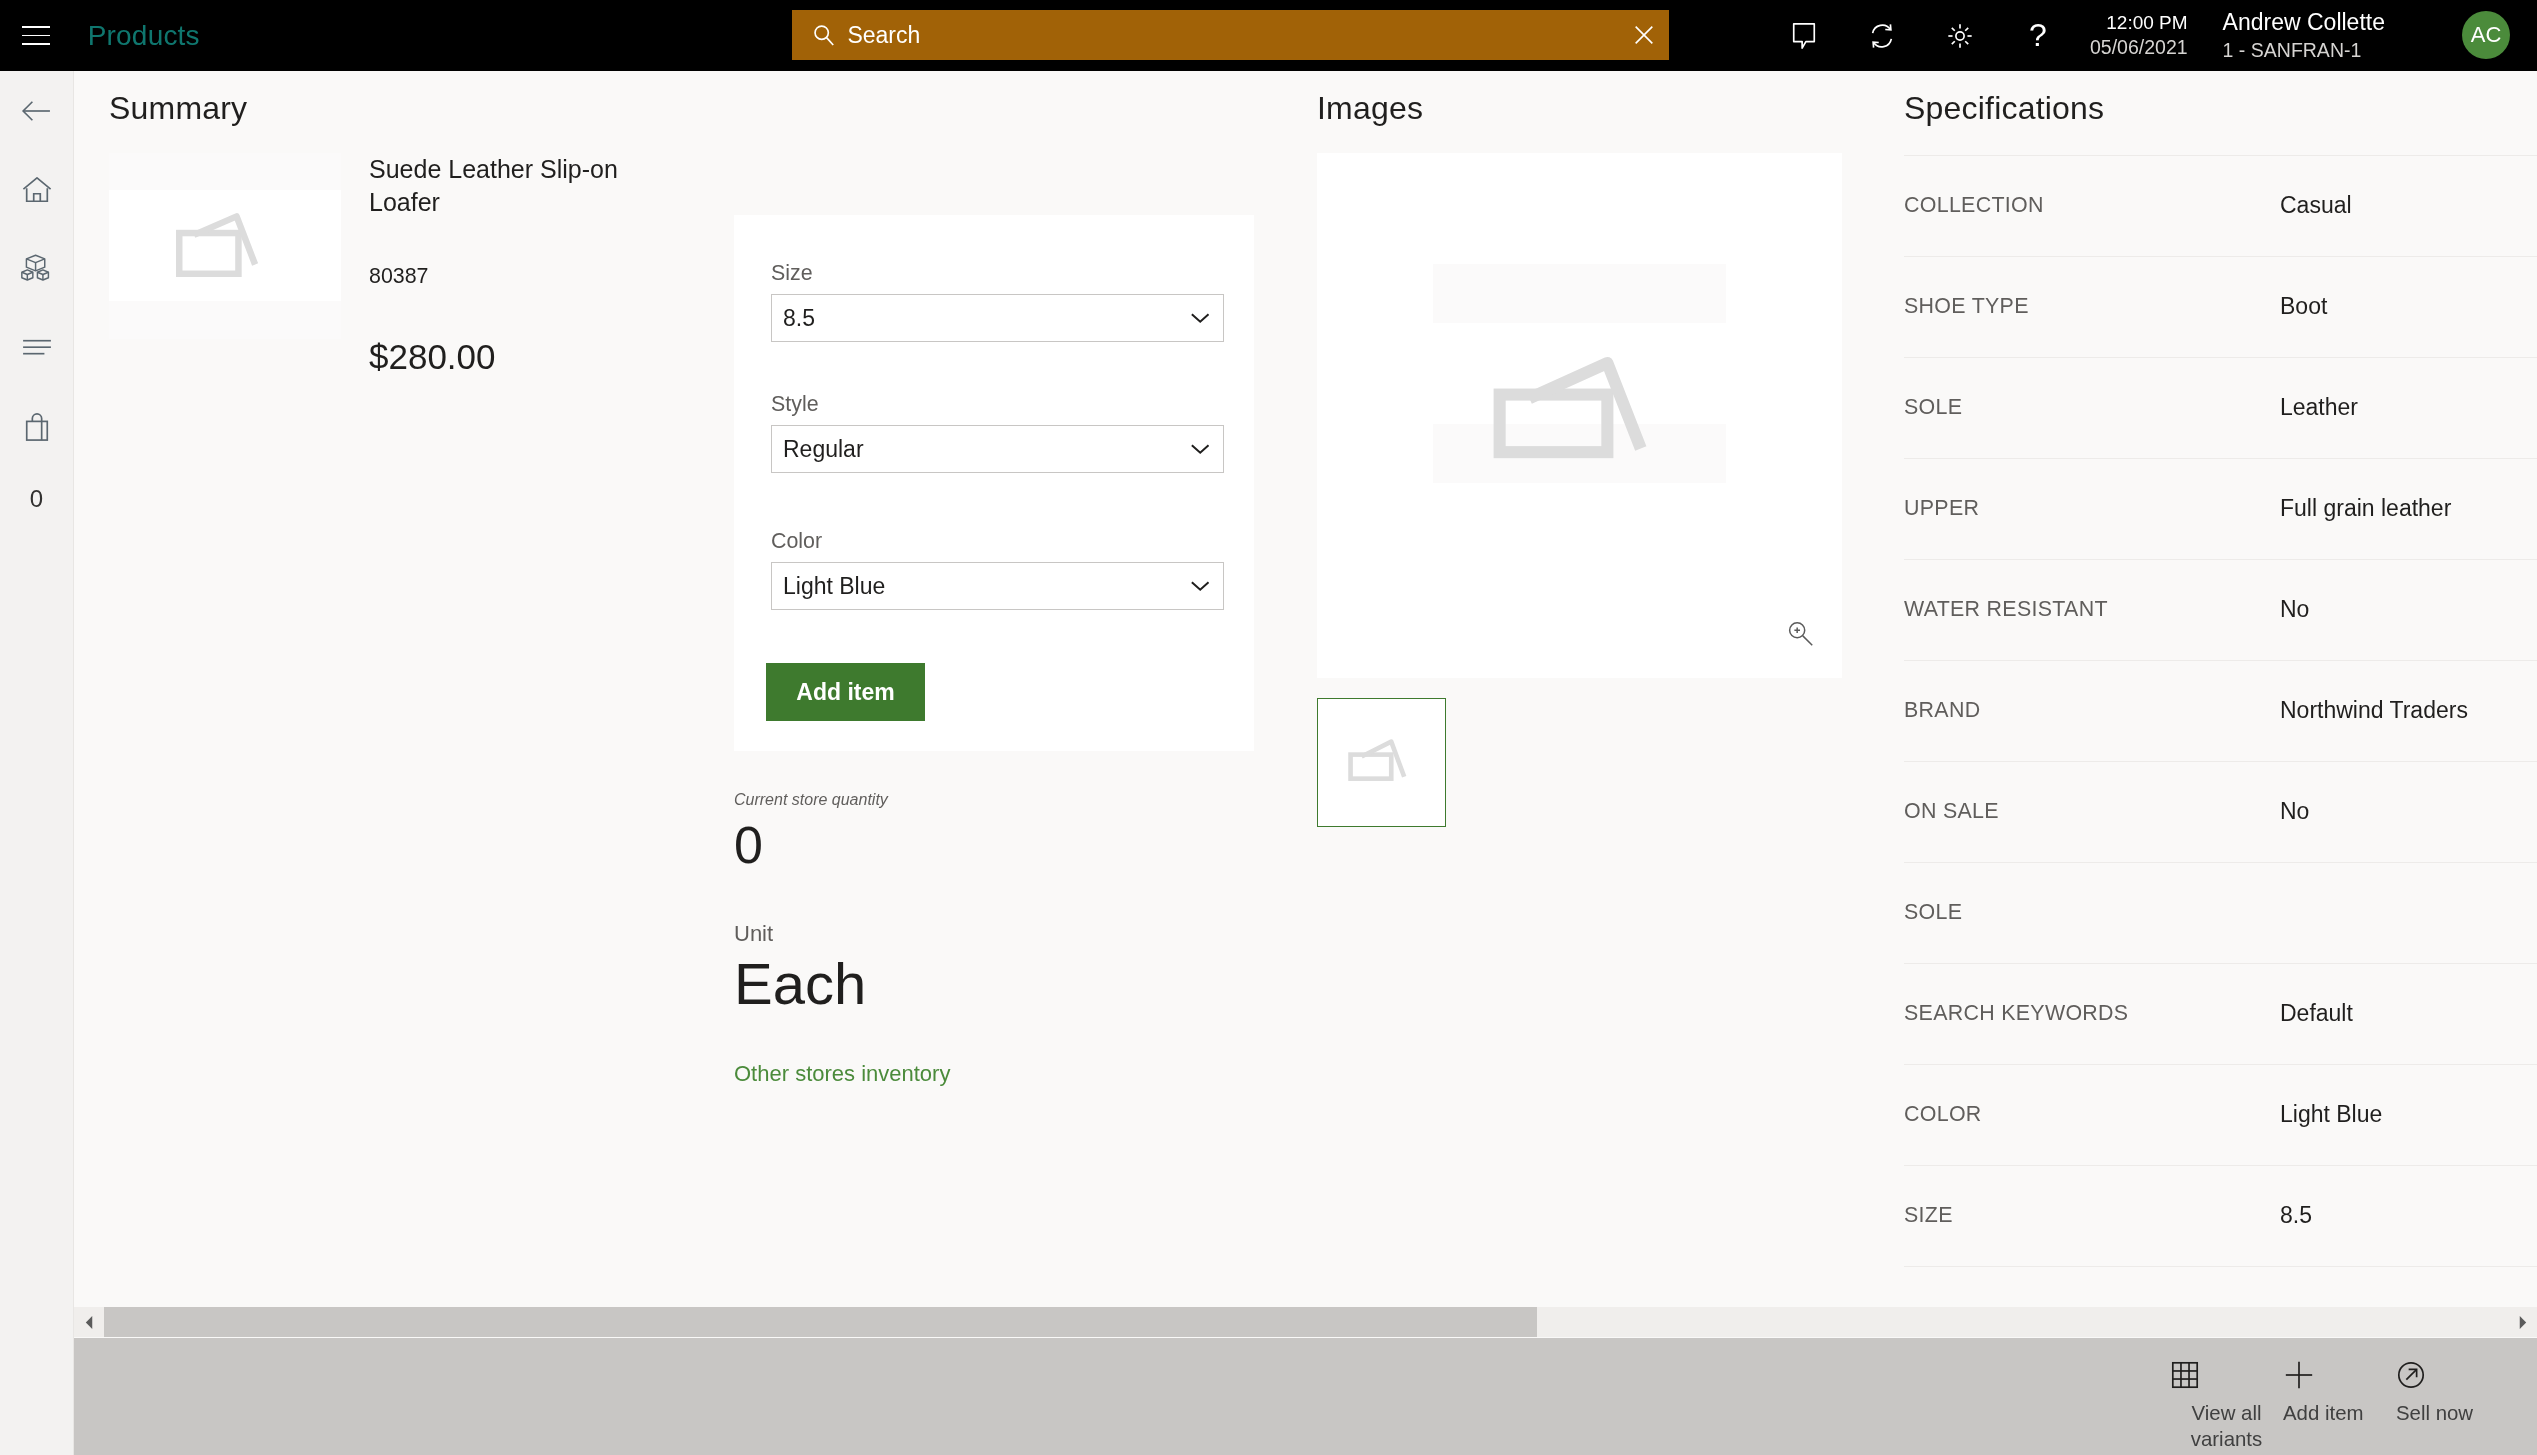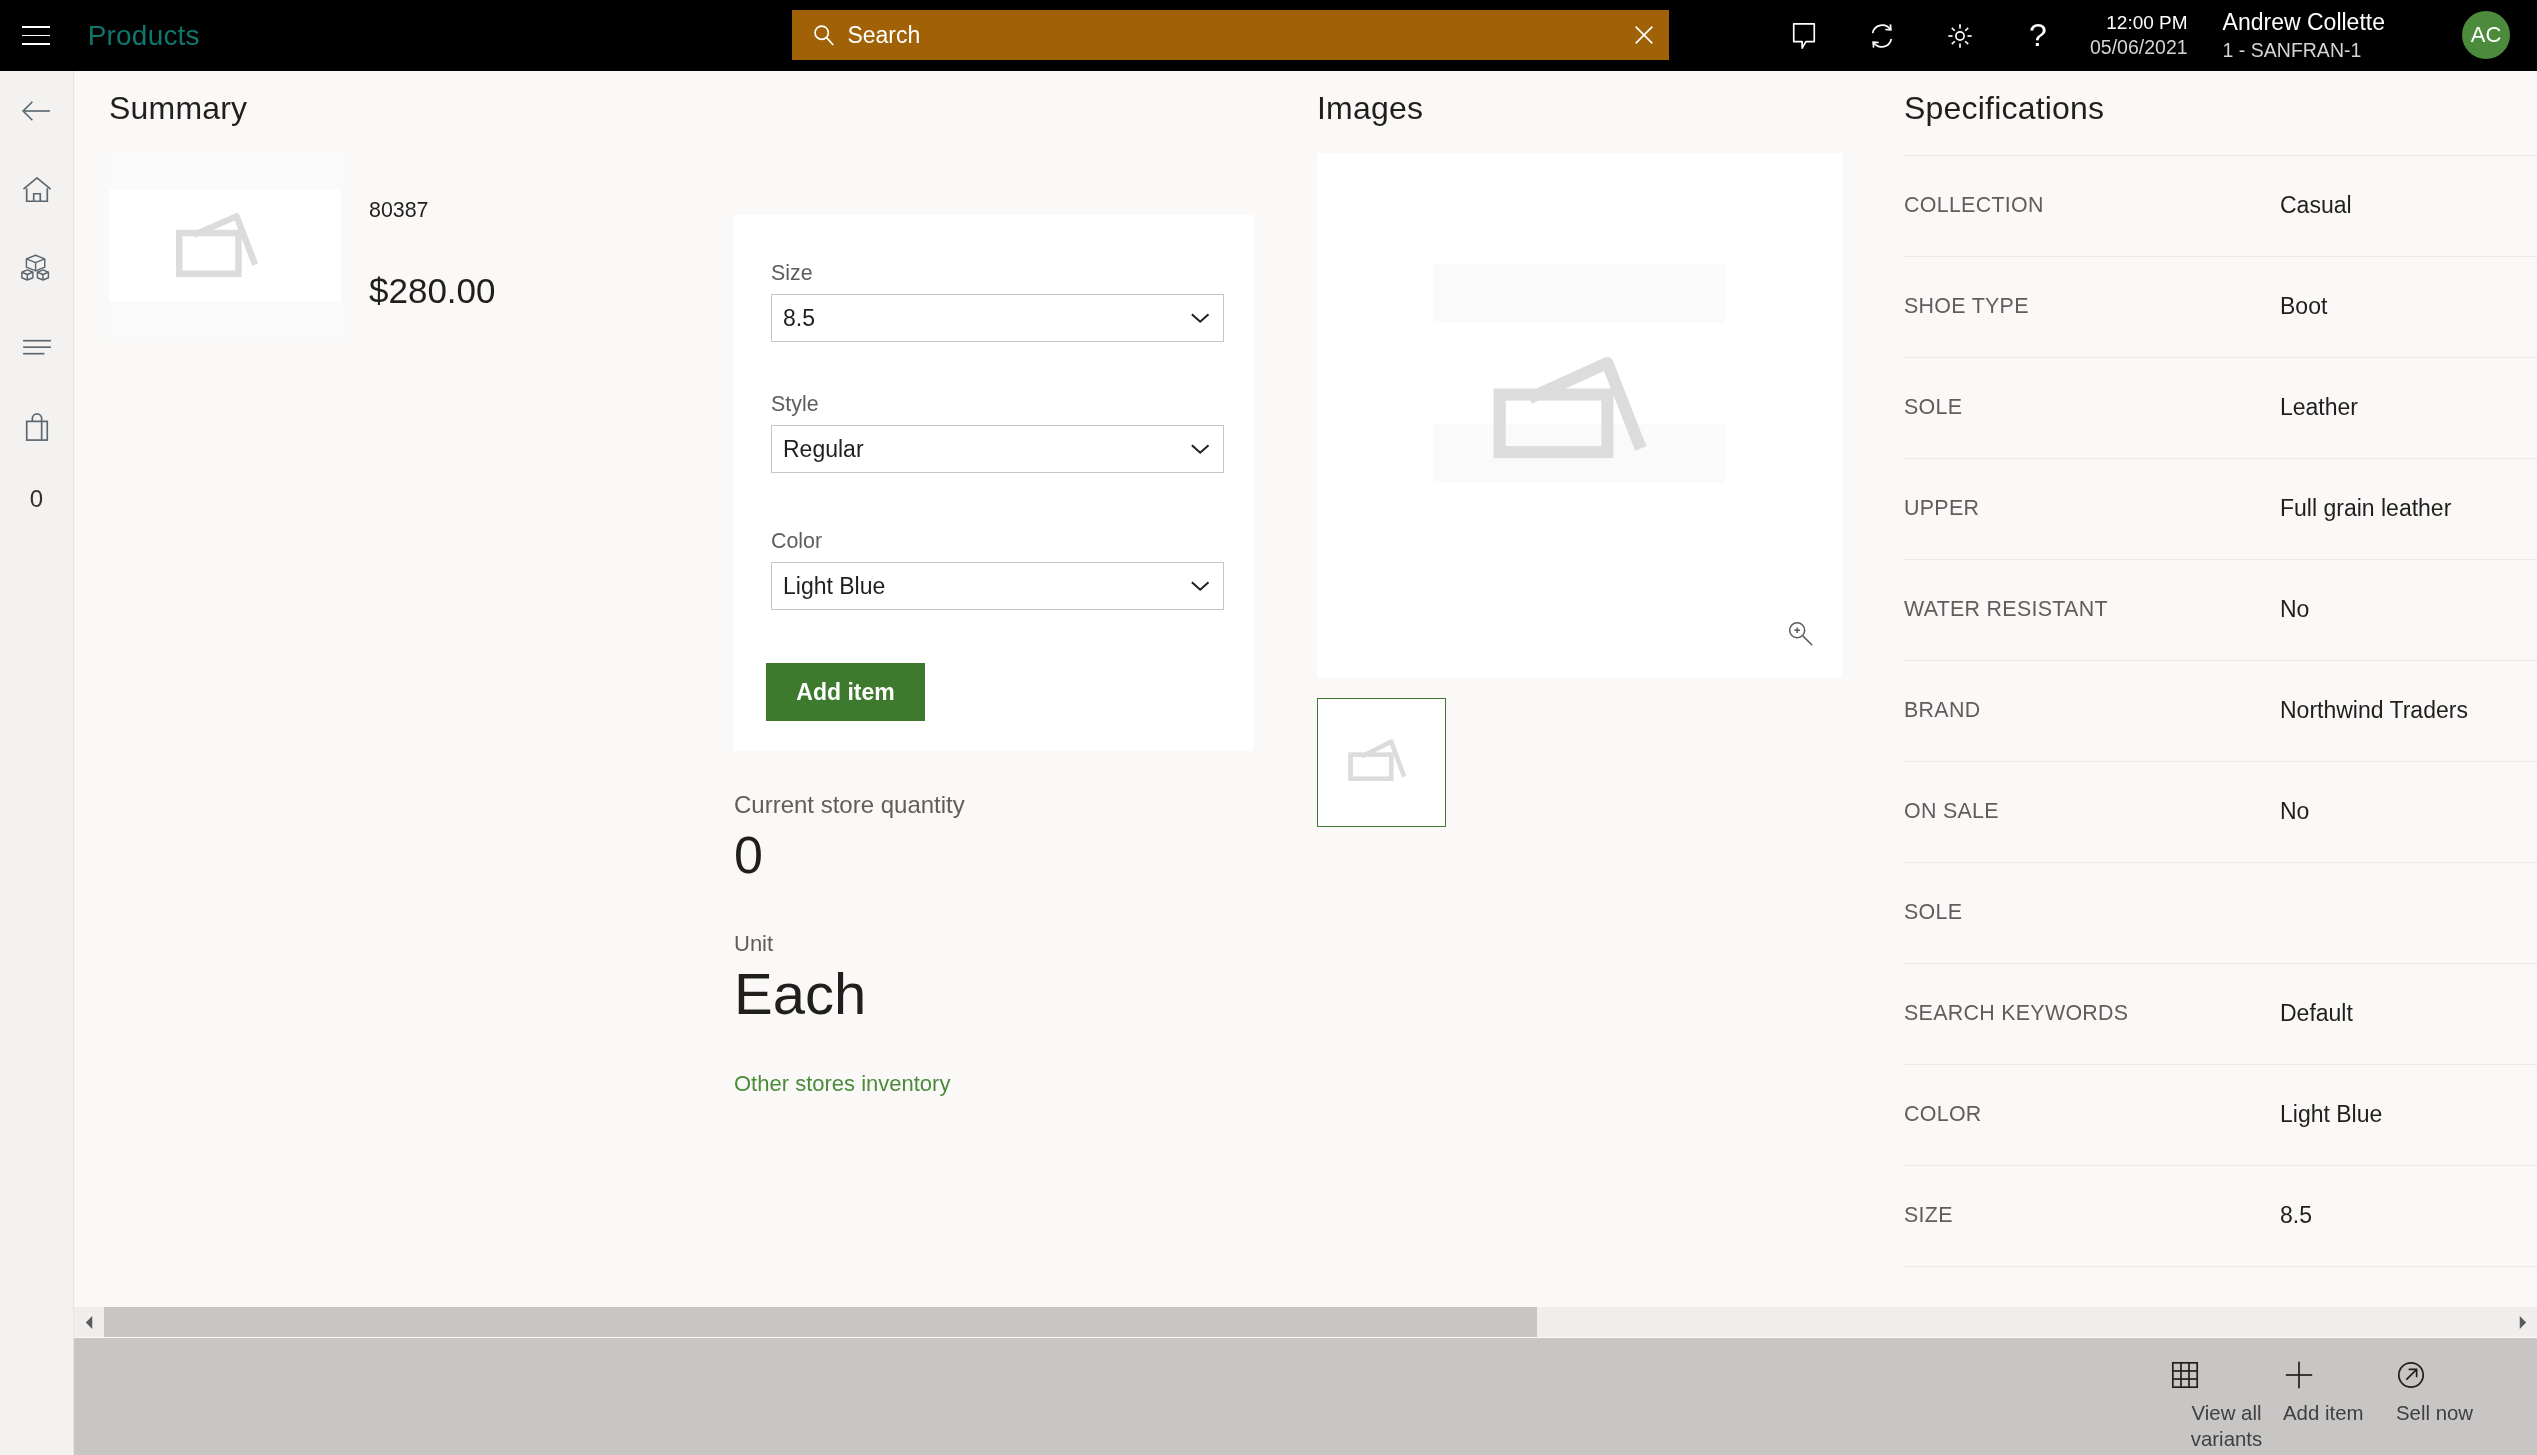--- a/index.html
+++ b/index.html
@@ -243,21 +243,21 @@
     color: #ffffff;
     border: 0;
     font-family: "Liberation Sans", sans-serif;
     font-size: 23px;
     font-weight: 700;
     cursor: pointer;
   }
 
   
   .qty-block { position: absolute; left: 660px; top: 720px; width: 520px; }
-  .qty-label { font-size: 24px; color: #605e5c; }
+  .qty-label { font-size: 16px; color: #605e5c; font-style: italic; }
   .qty-value { font-size: 52px; color: #201f1e; margin-top: 9.3px; line-height: 1.05; }
   .unit-label { font-size: 22px; color: #605e5c; margin-top: 48px; }
   .unit-value { font-size: 58px; color: #201f1e; margin-top: 7.4px; line-height: 1.05; }
   .other-link {
     display: inline-block;
     margin-top: 46px;
     font-size: 22px;
     color: #4b8b3b;
     text-decoration: none;
     cursor: pointer;
@@ -511,20 +511,21 @@
     <div class="summary-body">
       <div class="thumb-big">
         <div class="ph">
           <svg width="111" height="78" viewBox="0 0 120 84">
             <rect x="10" y="28" width="64" height="44" fill="none" stroke="#dcdcdc" stroke-width="7"></rect>
             <path d="M26 30 L72 10 L92 62" fill="none" stroke="#dcdcdc" stroke-width="7" stroke-linejoin="round"></path>
           </svg>
         </div>
       </div>
       <div class="prod-info">
+        <div class="prod-name">Suede Leather Slip-on Loafer</div>
         <div class="prod-sku">80387</div>
         <div class="prod-price">$280.00</div>
       </div>
     </div>
   </div>
 
   <div class="form-card">
     <div class="field" style="top:46px;">
       <label>Size</label>
       <div class="sel-wrap">

